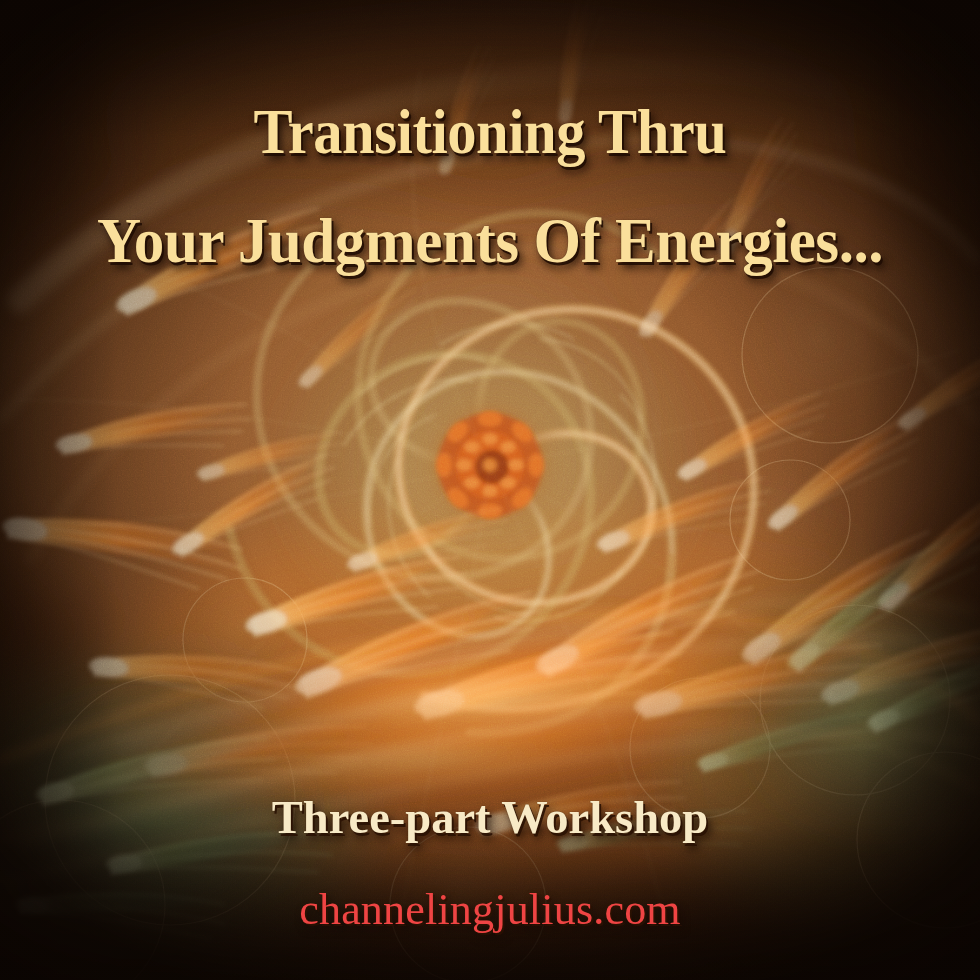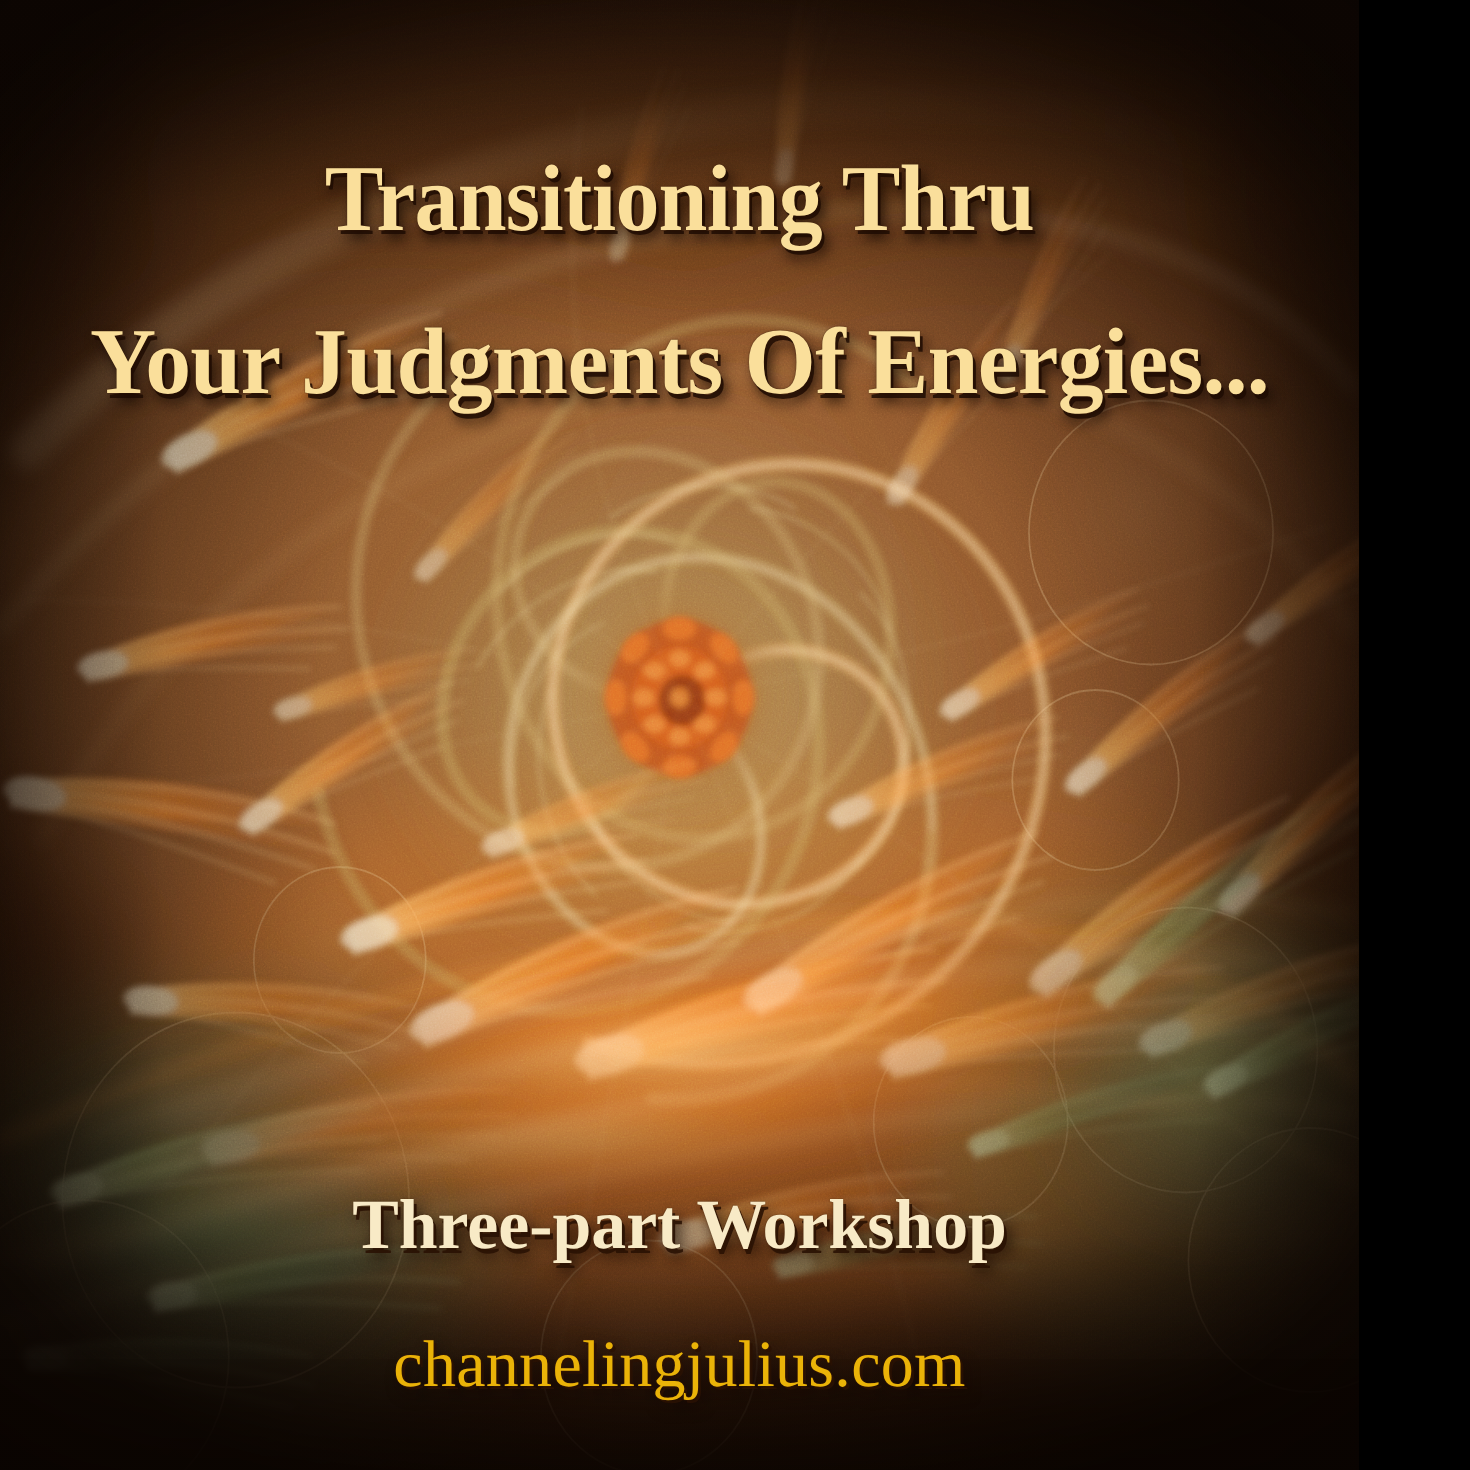--- a/index.html
+++ b/index.html
@@ -1,18 +1,18 @@
 <!DOCTYPE html>
 <html><head>
 <meta charset="utf-8">
 <style>
   html,body{margin:0;padding:0;background:#000;}
   #poster{
     position:relative;
-    width:906px;height:980px;
+    width:980px;height:980px;
     overflow:hidden;
     background:#231206;
     font-family:"Liberation Serif", serif;
     user-select:none;
   }
   #artlayer{position:absolute;inset:0;width:100%;height:100%;display:block;}
   .txtlayer{position:absolute;inset:0;z-index:20;}
 
   .line{
     position:absolute;
@@ -55,21 +55,21 @@
       0 0 1px #44240a,
       2px 3px 0 rgba(42,18,3,.9),
       4px 6px 10px rgba(20,8,0,.85);
   }
   #weburl{
     top:884px;
     font-size:44px;
     font-weight:400;
     letter-spacing:0.2px;
     transform:scaleX(1.0);
-    color:#eab308;
+    color:#ef4444;
     text-shadow:
       0 0 1px #4a2409,
       2px 2px 0 rgba(42,18,3,.85),
       3px 5px 9px rgba(20,8,0,.8);
   }
   .grain{
     position:absolute;inset:0;z-index:15;pointer-events:none;
     opacity:.26;
     mix-blend-mode:overlay;
   }

